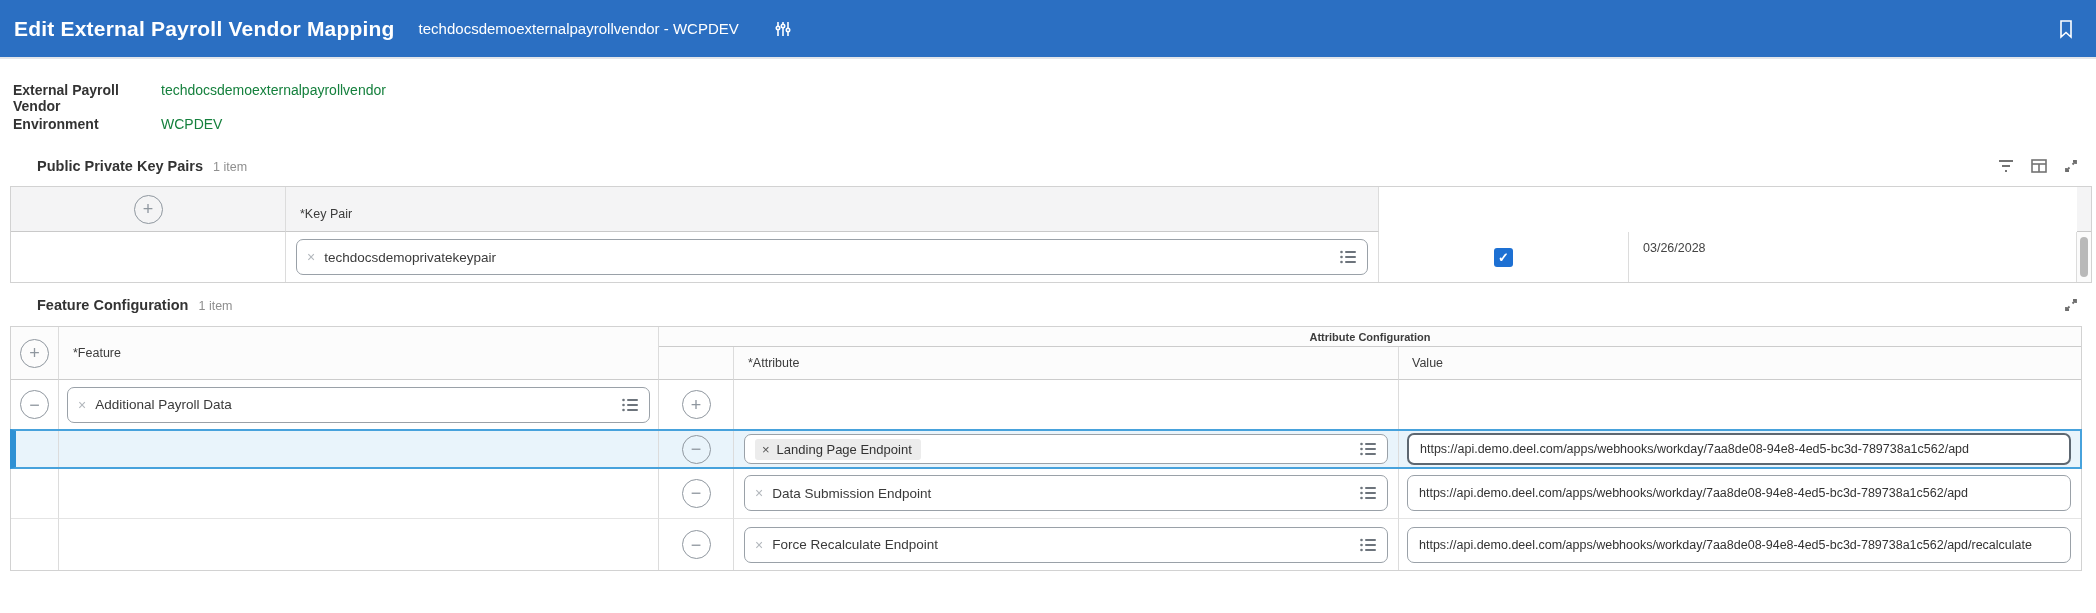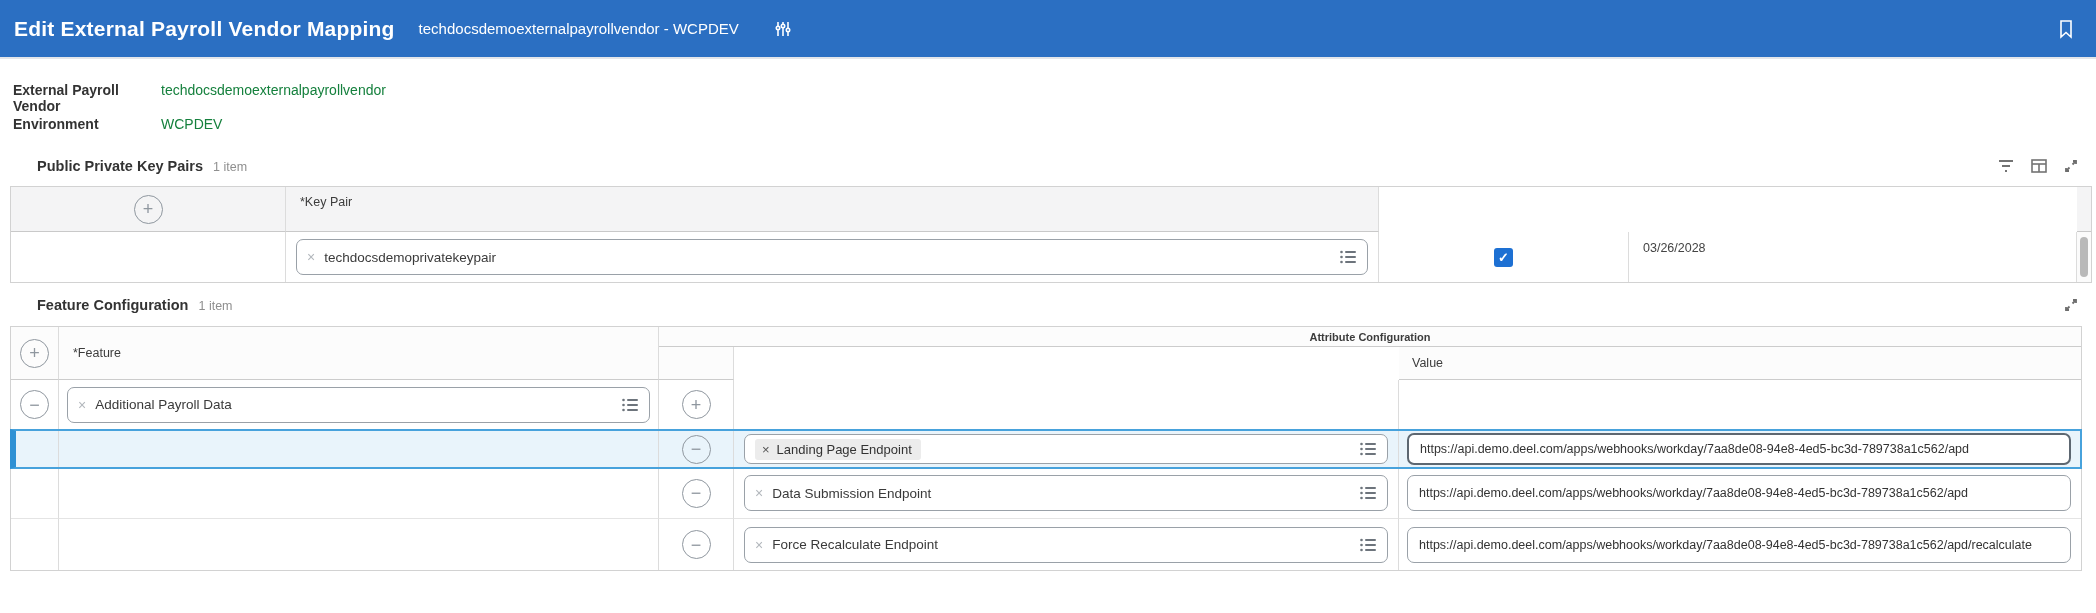--- a/index.html
+++ b/index.html
@@ -25,21 +25,21 @@
   .sect-count{font-size:12.5px;color:#8f8f8f;margin-left:10px;}
   .sect-icons{position:absolute;right:16px;display:flex;gap:14px;align-items:center;}
 
   
   .tbl{position:absolute;box-sizing:border-box;border:1px solid #d2d2d2;display:grid;background:#fff;}
   .cell{box-sizing:border-box;display:flex;align-items:center;position:relative;min-width:0;}
   .hcell{background:#f4f4f5;border-bottom:1px solid #c9c9c9;font-size:12.5px;color:#3c3c3c;font-weight:500;}
   .hcell2{background:#fcfcfc;border-bottom:1px solid #cccccc;font-size:12.5px;color:#3c3c3c;font-weight:500;}
   .br{border-right:1px solid #dcdcdc;}
   .bb{border-bottom:1px solid #e4e4e4;}
-  .bottom-left{align-items:flex-end;padding:0 14px 22px 14px;}
+  .bottom-left{align-items:flex-end;padding:0 14px 10px 14px;}
   .center{justify-content:center;}
   .pad-lr{padding:0 10px;}
 
   .circle-btn{width:27px;height:27px;border-radius:50%;border:1px solid #8f979f;color:#8f979f;font-size:18px;line-height:1;display:flex;align-items:center;justify-content:center;background:transparent;cursor:pointer;flex:none;}
 
   .wd-input{box-sizing:border-box;height:36px;border:1px solid #9aa1a8;border-radius:7px;background:#fff;display:flex;align-items:center;padding:0 10px;font-size:13.5px;color:#3a3a3a;width:100%;min-width:0;}
   .wd-input .clear{color:#b2b7bc;font-size:14px;margin-right:9px;flex:none;}
   .wd-input .prompt{margin-left:auto;flex:none;}
   .wd-input.small{height:30px;}
 
@@ -180,20 +180,21 @@
   </div>
 
   <div class="tbl" style="left:10px;top:326px;width:2072px;grid-template-columns:48px 600px 75px 665px 682px;grid-template-rows:20px 33px 50px 38px 51px 51px;">
 
     <div class="cell hcell2 br center" style="grid-column:1;grid-row:1/3;">
       <span class="circle-btn">+</span>
     </div>
     <div class="cell hcell2 br" style="grid-column:2;grid-row:1/3;padding-left:14px;">*Feature</div>
     <div class="cell hcell2 attr-group-h" style="grid-column:3/6;grid-row:1;">Attribute Configuration</div>
     <div class="cell hcell2 br" style="grid-column:3;grid-row:2;"></div>
+    <div class="cell hcell2 br" style="grid-column:4;grid-row:2;padding-left:14px;">*Attribute</div>
     <div class="cell hcell2" style="grid-column:5;grid-row:2;padding-left:13px;">Value</div>
 
     <div class="cell br bb center" style="grid-column:1;grid-row:3;">
       <span class="circle-btn">−</span>
     </div>
     <div class="cell br bb" style="grid-column:2;grid-row:3;padding:0 8px;">
       <div class="wd-input">
         <span class="clear">×</span>
         <span>Additional Payroll Data</span>
         <span class="prompt icon-btn">

